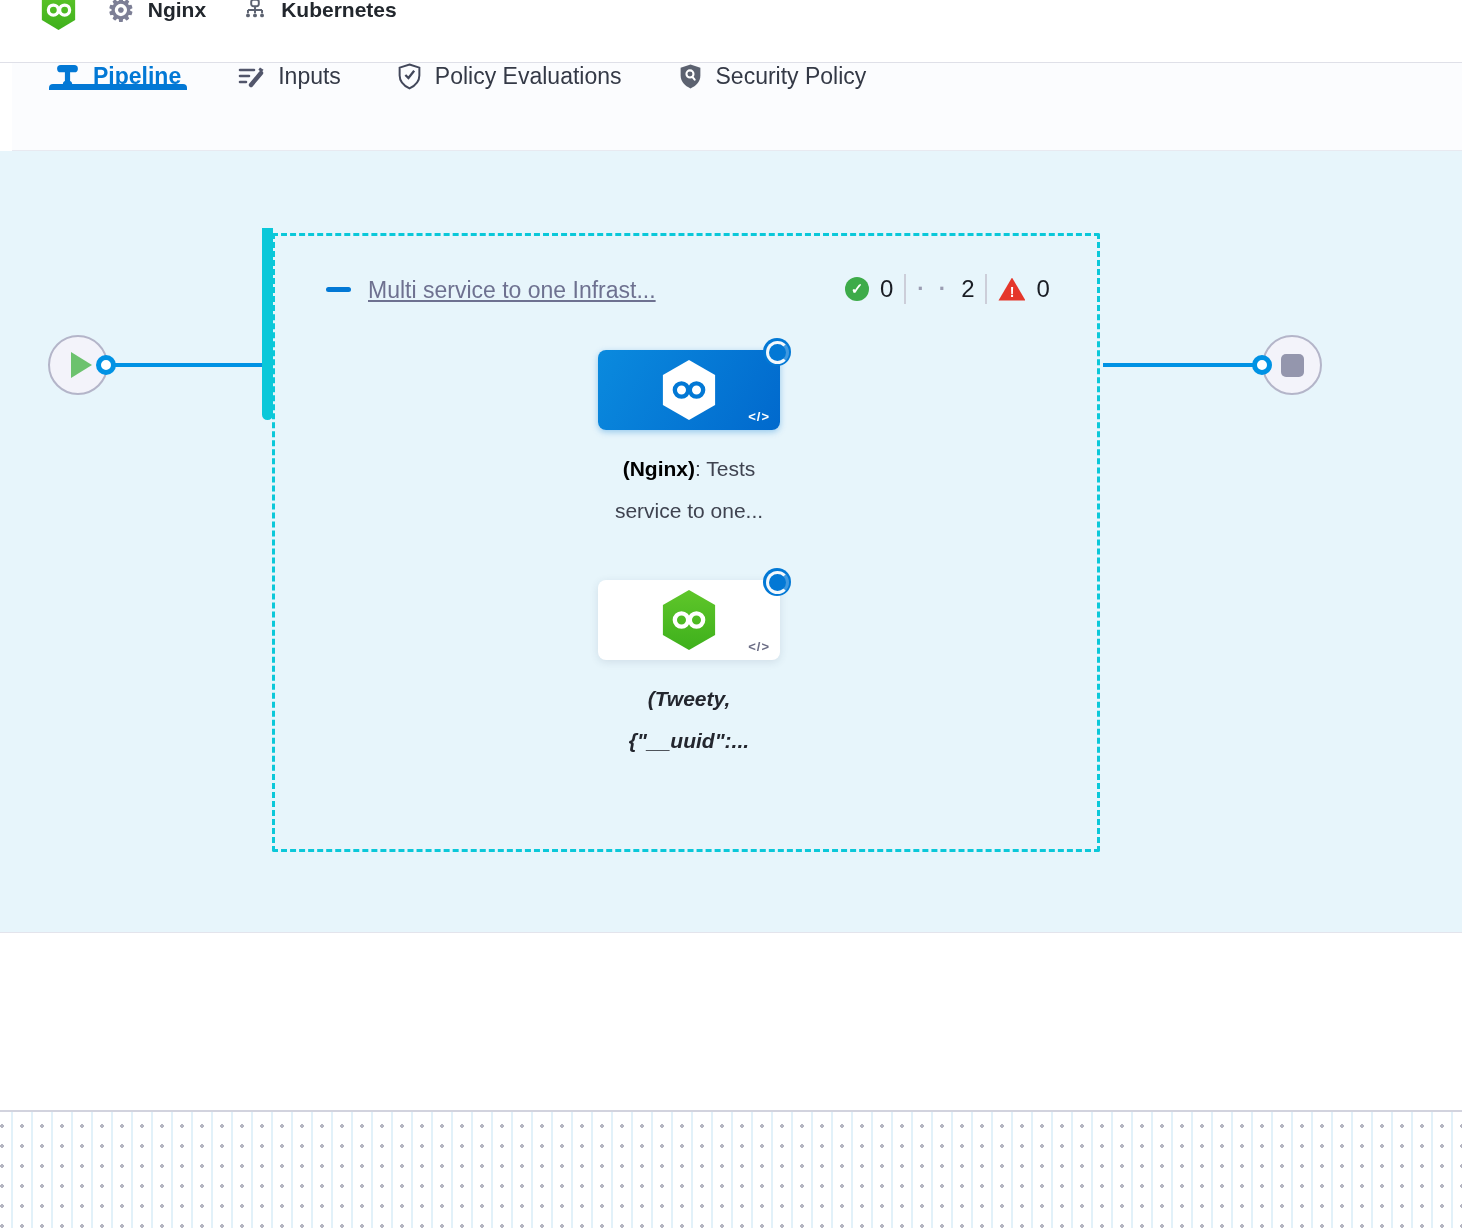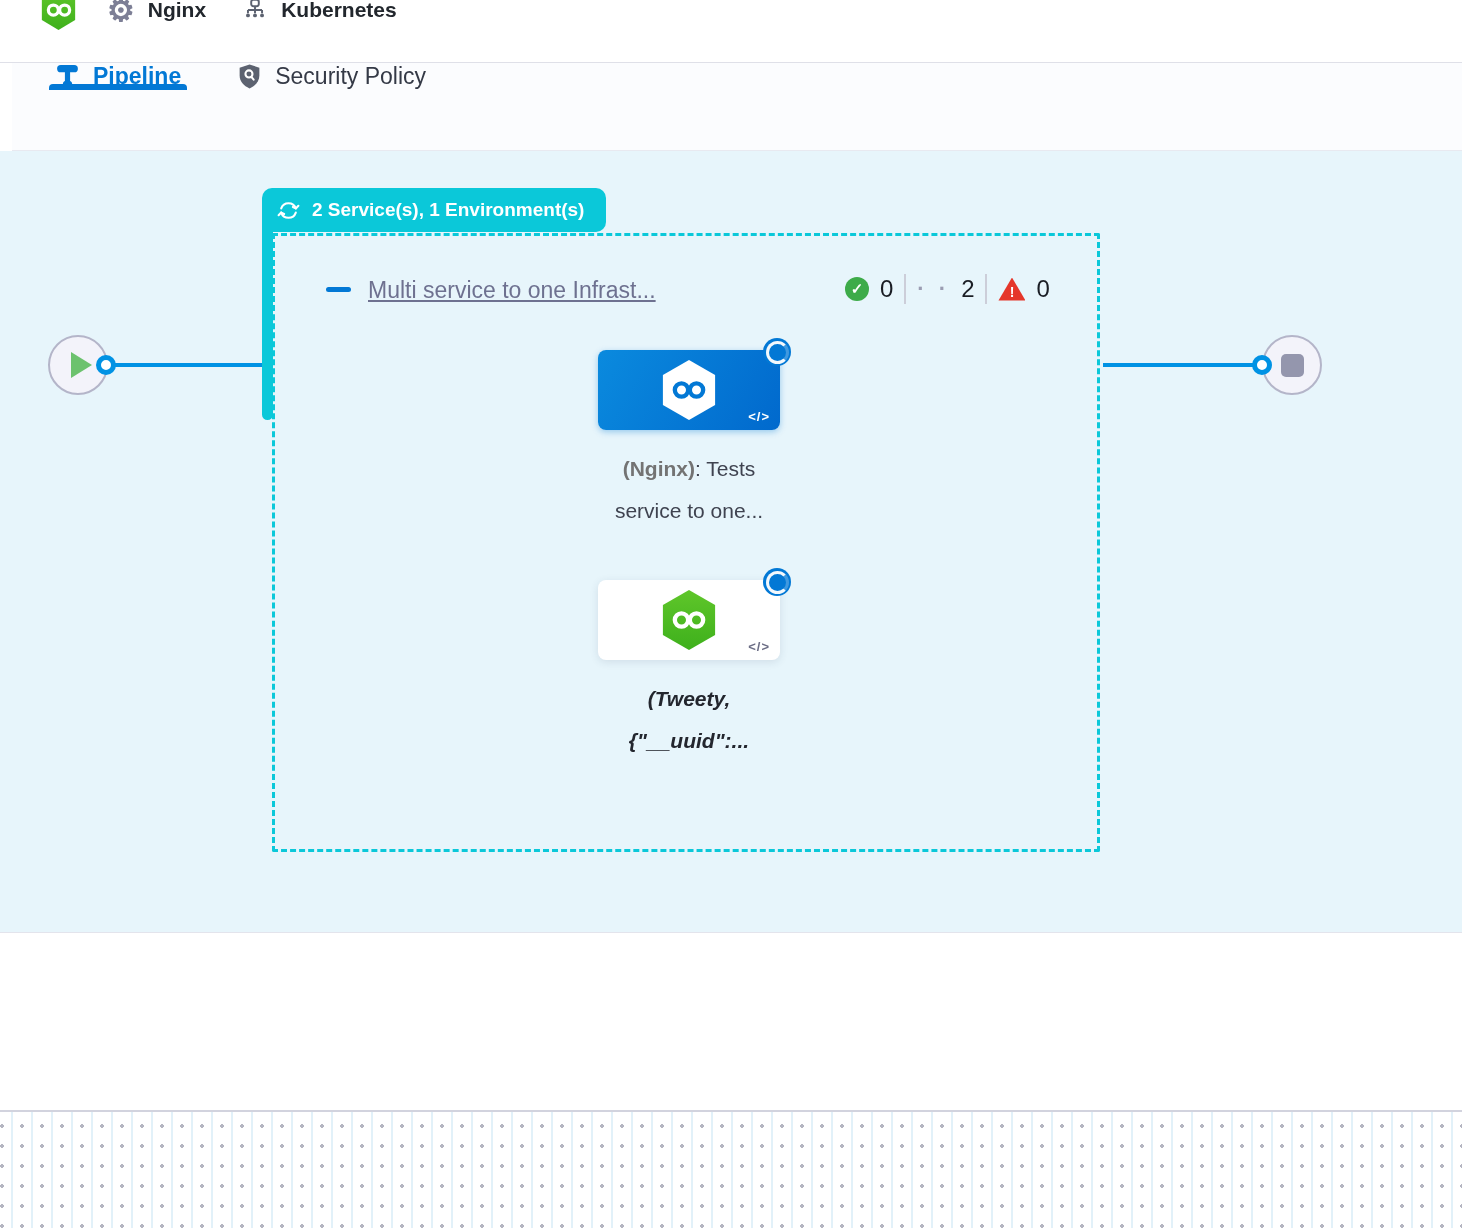--- a/index.html
+++ b/index.html
@@ -65,21 +65,21 @@
   .node-hex.greenbg { background:linear-gradient(180deg,#5fc62a,#3eb01c); }
   .code-glyph { position:absolute; right:10px; bottom:6px; font-size:13px; font-weight:700; letter-spacing:1px; }
   .code-glyph.on-blue { color:#fff; }
   .code-glyph.on-white { color:#6b6d85; }
   .status-spinner { width:28px; height:28px; border-radius:50%; background:#0278d5;
     display:flex; align-items:center; justify-content:center; z-index:6; }
   .status-spinner::after { content:""; width:17px; height:17px; border-radius:50%;
     border:3px solid rgba(255,255,255,.95); border-right-color:rgba(255,255,255,.25); }
 
   .node-label { width:280px; text-align:center; font-size:21px; line-height:42px; color:#3f4350; }
-  .node-label b { color:#737373; }
+  .node-label b { color:#000000; }
 
   
   .footer { position:absolute; left:0; top:932px; width:1462px; height:178px; background:#fff;
     border-top:1px solid #e3e4ec; }
 
   
   .grid-area { position:absolute; left:0; top:1110px; width:1462px; height:118px; background:#fff;
     border-top:2px solid #d2d3de;
     background-image:
       radial-gradient(circle, #b4b5c1 1.6px, transparent 1.9px),
@@ -127,49 +127,57 @@
         <svg width="25" height="27" viewBox="0 0 24 26" fill="#0278d5">
           <rect x="2" y="2" width="20" height="7" rx="3.5"></rect>
           <rect x="9.5" y="6" width="5" height="13"></rect>
           <rect x="7.5" y="17" width="9" height="8" rx="3.5"></rect>
         </svg>
       </span>
       <span>Pipeline</span>
     </div>
     <div class="tab">
       <span>
+        <svg width="28" height="26" viewBox="0 0 28 26" fill="none" stroke="#52566b" stroke-width="2.6" stroke-linecap="round">
+          <path d="M3 6 H17 M3 12 H12 M3 18 H9"></path>
+          <path d="M14 21 L24 9" stroke-width="4.4"></path>
+          <path d="M24.5 8.2 L26.5 5.8 L23 3.4 L21.4 5.8 Z" fill="#52566b" stroke="none"></path>
+        </svg>
+      </span>
+      <span>Inputs</span>
+    </div>
+    <div class="tab">
+      <span>
+        <svg width="25" height="27" viewBox="0 0 24 26" fill="none" stroke="#42475a" stroke-width="1.9">
+          <path d="M12 1.5 L21.5 4.5 V12 C21.5 18 17.5 21.8 12 24.5 C6.5 21.8 2.5 18 2.5 12 V4.5 Z"></path>
+          <path d="M8 11.5 L11 14.5 L16.5 7.5" stroke-width="2.2"></path>
+        </svg>
+      </span>
+      <span>Policy Evaluations</span>
+    </div>
+    <div class="tab">
+      <span>
         <svg width="25" height="27" viewBox="0 0 24 26">
           <path d="M12 1.5 L21.5 4.5 V12 C21.5 18 17.5 21.8 12 24.5 C6.5 21.8 2.5 18 2.5 12 V4.5 Z" fill="#5c6270"></path>
           <circle cx="11.5" cy="10.5" r="3.4" fill="none" stroke="#fff" stroke-width="2"></circle>
           <path d="M13.8 13.4 L16 16" stroke="#fff" stroke-width="2" stroke-linecap="round"></path>
         </svg>
       </span>
       <span>Security Policy</span>
     </div>
   </div>
 
   <div class="canvas">
 
     <div class="endpoint abs" style="left:48px; top:184px;">
       <div class="play-tri"></div>
     </div>
     <div class="conn-line abs" style="left:110px; top:212px; width:155px;"></div>
     <div class="conn-dot abs" style="left:96px; top:204px;"></div>
 
-    <div class="matrix-badge abs" style="left:262px; top:37px;">
-      <span>
-        <svg width="25" height="25" viewBox="0 0 24 24" fill="none" stroke="#fff" stroke-width="2" stroke-linecap="round">
-          <path d="M5 10 A 7.4 7.4 0 0 1 19 10"></path>
-          <path d="M19 10 L21.5 7.5 M19 10 L16.2 8.6"></path>
-          <path d="M19 14 A 7.4 7.4 0 0 1 5 14"></path>
-          <path d="M5 14 L2.5 16.5 M5 14 L7.8 15.4"></path>
-        </svg>
-      </span>
-      <span>2 Service(s), 1 Environment(s)</span>
-    </div>
     <div class="teal-bar abs" style="left:262px; top:77px; height:192px;"></div>
     <div class="stage-box abs" style="left:272px; top:82px; width:828px; height:619px;"></div>
 
     <div class="collapse-minus abs" style="left:326px; top:136px;"></div>
     <div class="stage-title abs" style="left:368px; top:126px;">Multi service to one Infrast...</div>
     <div class="counts abs" style="left:845px; top:123px;">
       <span class="check-circle">✓</span>
       <span>0</span>
       <span class="count-divider"></span>
       <span class="running-dots">· ·</span>

